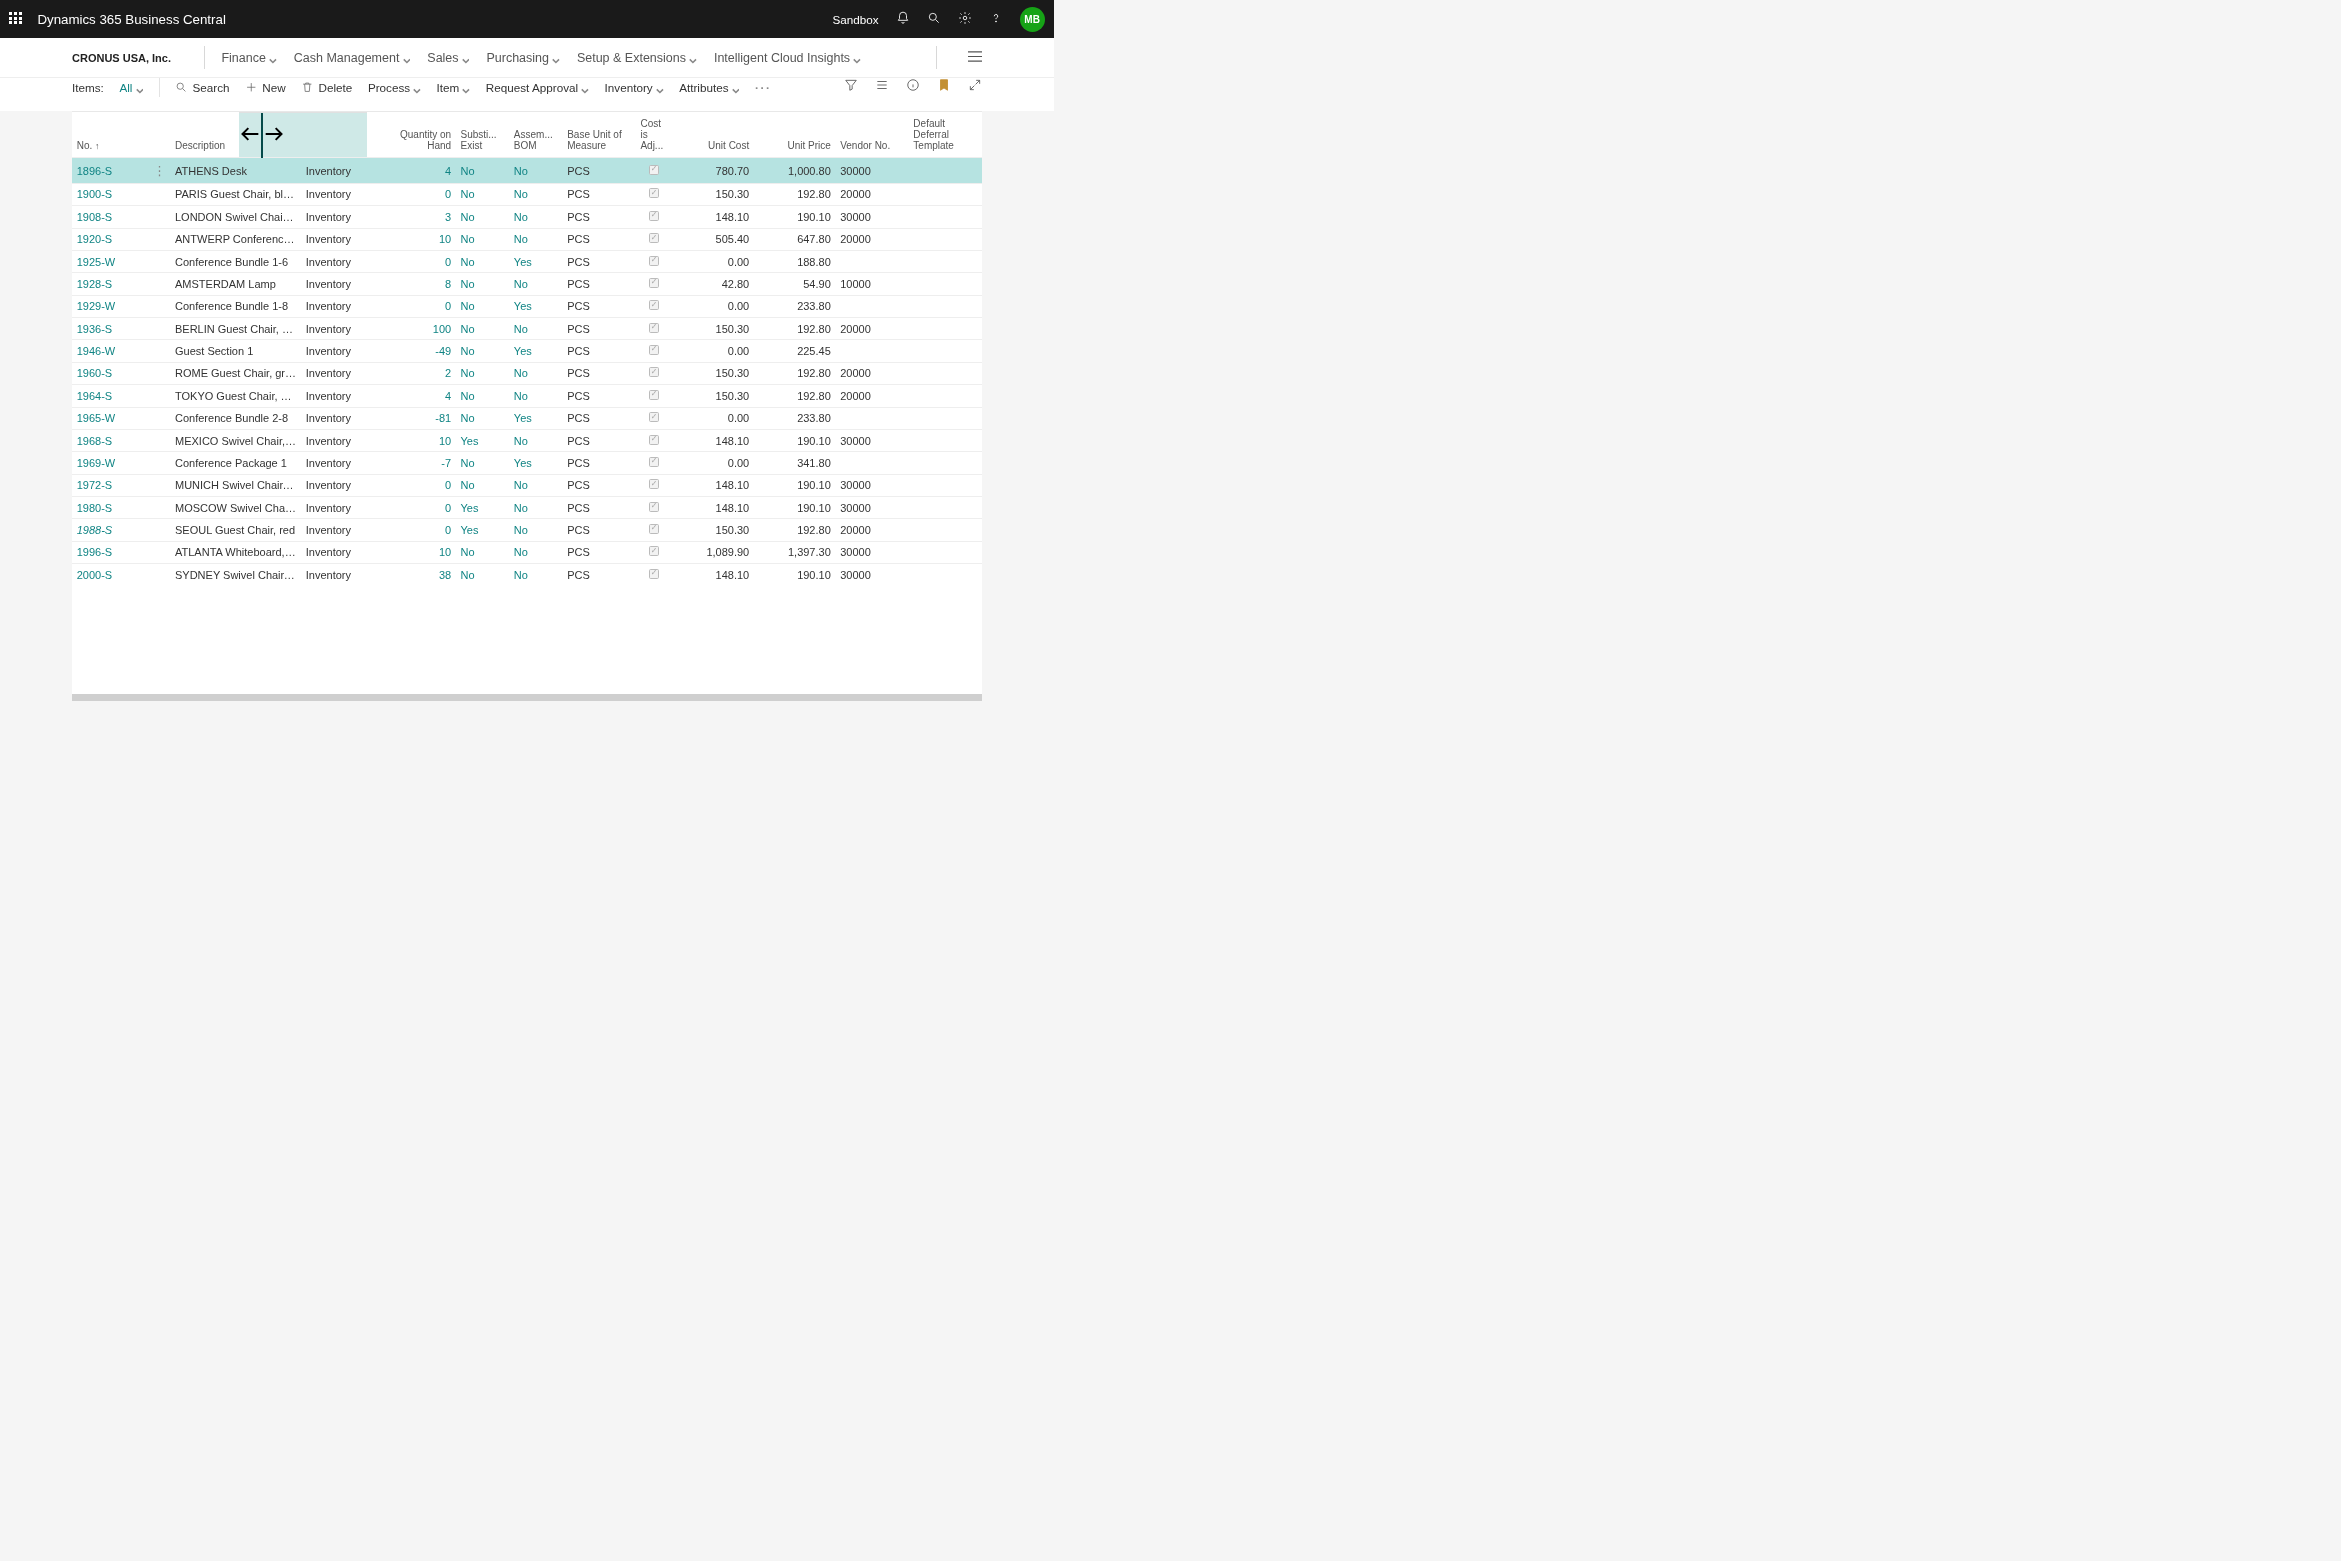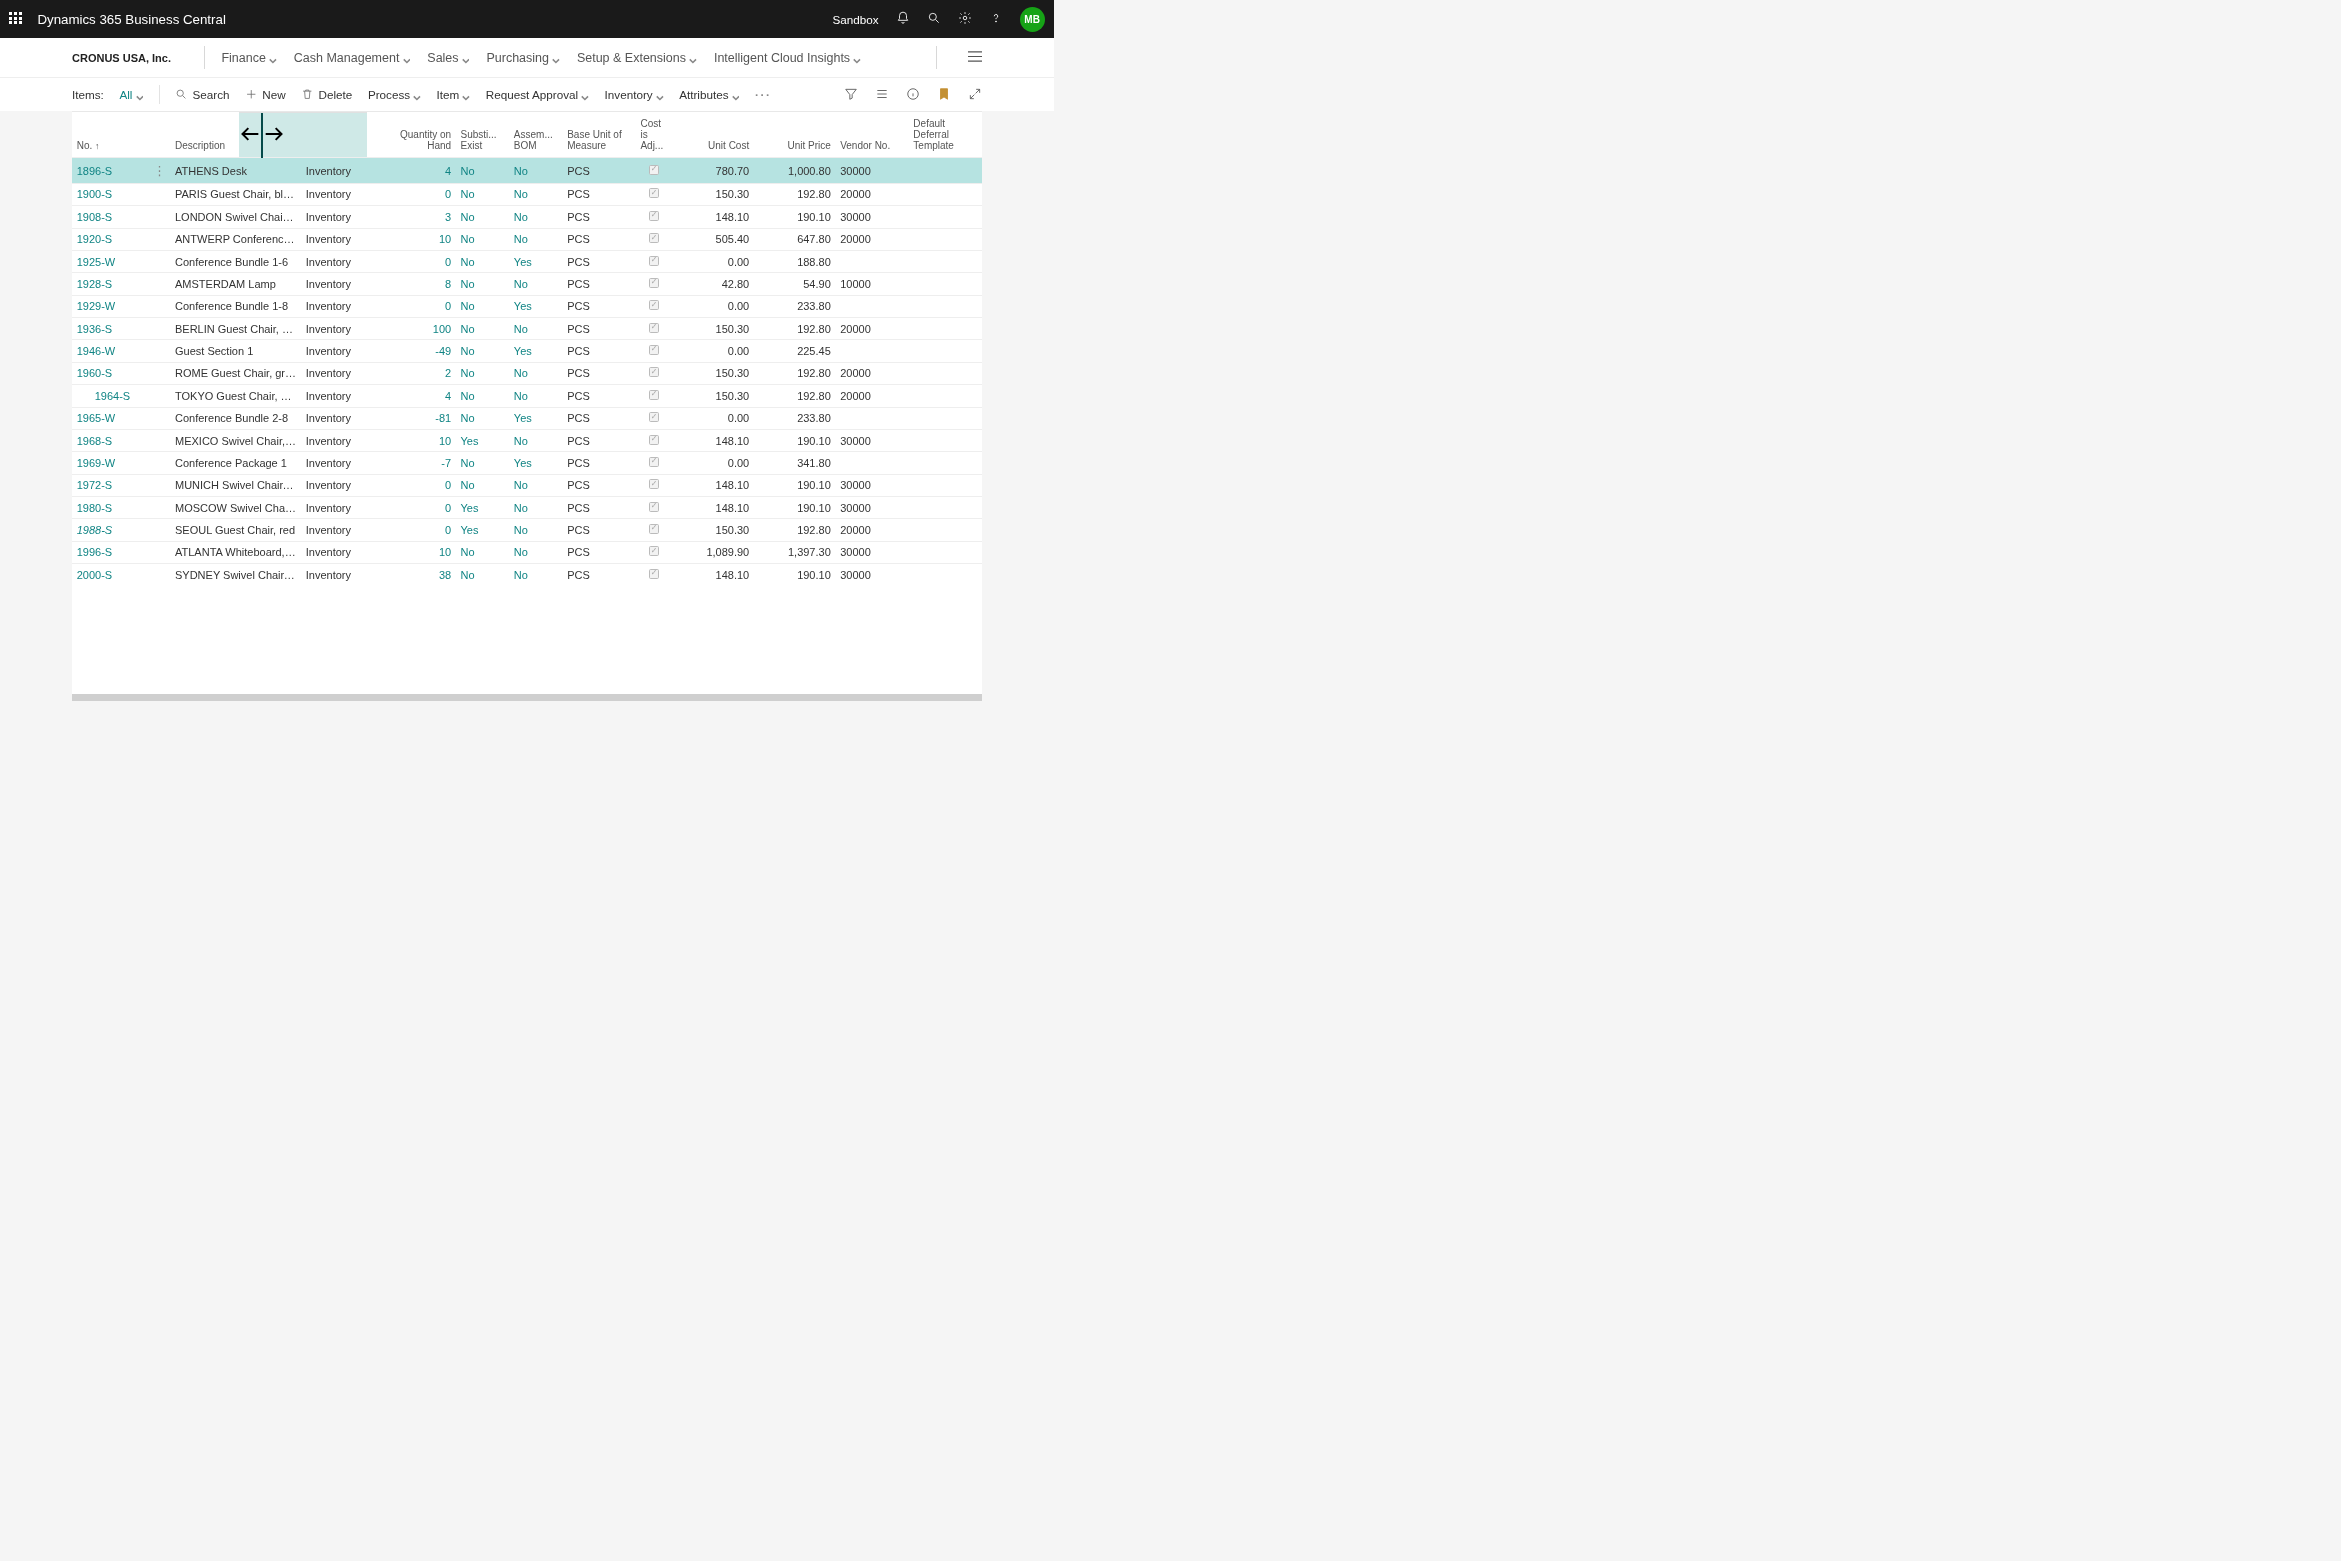--- a/index.html
+++ b/index.html
@@ -46,21 +46,21 @@
   .nav-spacer { flex:1; }
   .hamburger { margin-right: 72px; margin-left:7.8px;}
   .hamburger svg { width:14px; height:11px; stroke:#555; stroke-width:1.6;}
   .vsep2 { width:0.8px; height:23.4px; background:#d8d8d8; margin:0 6.2px;}
   
   .toolbar {
     background:#fff;
     border-top:0.8px solid #eee;
     height: 34px;
     display:flex;
-    align-items:center;
+    align-items:flex-start;
     padding: 0 72px 0 72px;
     gap: 14px;
     font-size: 11.7px;
   }
   .toolbar-left { display:flex; align-items:center; gap:15.6px;}
   .tb-label { color:#333; }
   .tb-filter { color:#108484; font-weight:400; display:flex; align-items:center; gap:3.1px;}
   .tb-sep { width:0.8px; height:19px; background:#e3e3e3;}
   .tb-action { display:flex; align-items:center; gap:4.7px; color:#333; cursor:pointer;}
   .tb-action svg { width:12.5px; height:12.5px; stroke:#666; fill:none; stroke-width:1.5;}
@@ -518,21 +518,21 @@
           <td class="link">No</td>
           <td class="link">No</td>
           <td>PCS</td>
           <td style="text-align:center"><span class="checkbox-dim"></span></td>
           <td class="right">150.30</td>
           <td class="right">192.80</td>
           <td>20000</td>
           <td></td>
         </tr>
         <tr>
-          <td class="link" style="display:flex;justify-content:space-between;align-items:center;margin-left:18px;">
+          <td class="link" style="display:flex;justify-content:space-between;align-items:center;">
             <span>1964-S</span>
           </td>
           <td class="desc-cell">TOKYO Guest Chair, blue</td>
           <td>Inventory</td>
           <td class="right link">4</td>
           <td class="link">No</td>
           <td class="link">No</td>
           <td>PCS</td>
           <td style="text-align:center"><span class="checkbox-dim"></span></td>
           <td class="right">150.30</td>

